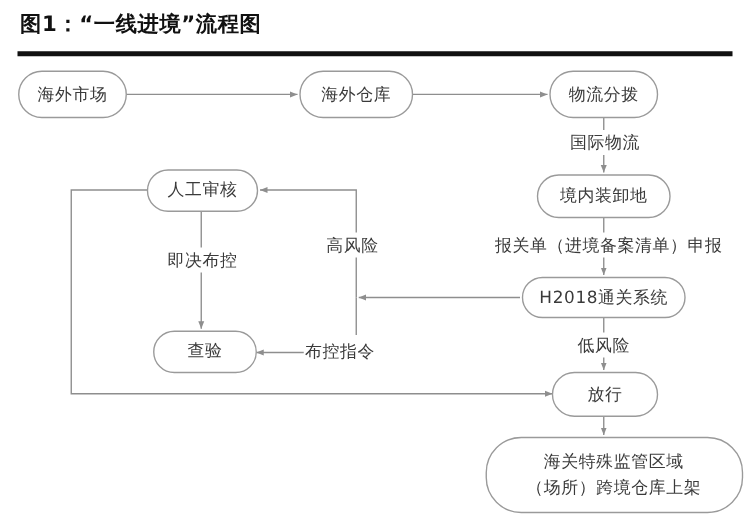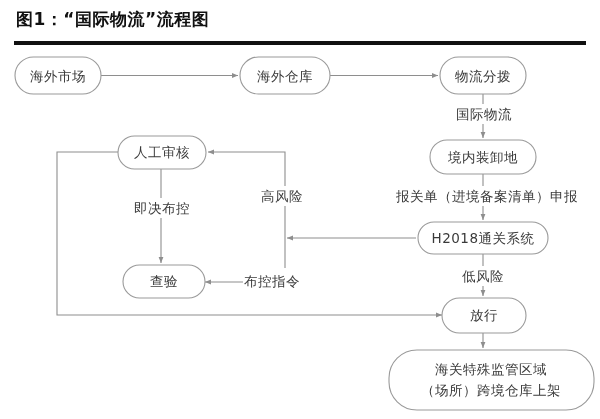--- a/index.html
+++ b/index.html
@@ -33,21 +33,21 @@
     font-size:13.5px;fill:#3a3a3a;text-anchor:middle;
     dominant-baseline:middle;letter-spacing:0.5px;
   }
   .edge-label.left-anchor{text-anchor:start;}
 </style>
 </head>
 <body>
 
 <div id="figure-root">
 
-  <div class="title">图1：“国际物流”流程图</div>
+  <div class="title">图1：“一线进境”流程图</div>
   <div class="rule"></div>
 
   <svg viewBox="0 0 600 419">
     <defs>
       <marker id="arrow" markerWidth="7" markerHeight="7" refX="6" refY="3" orient="auto" markerUnits="userSpaceOnUse">
         <path d="M0,0.6 L6,3 L0,5.4 z" fill="#8e8e8e"></path>
       </marker>
     </defs>
 
     <g>

